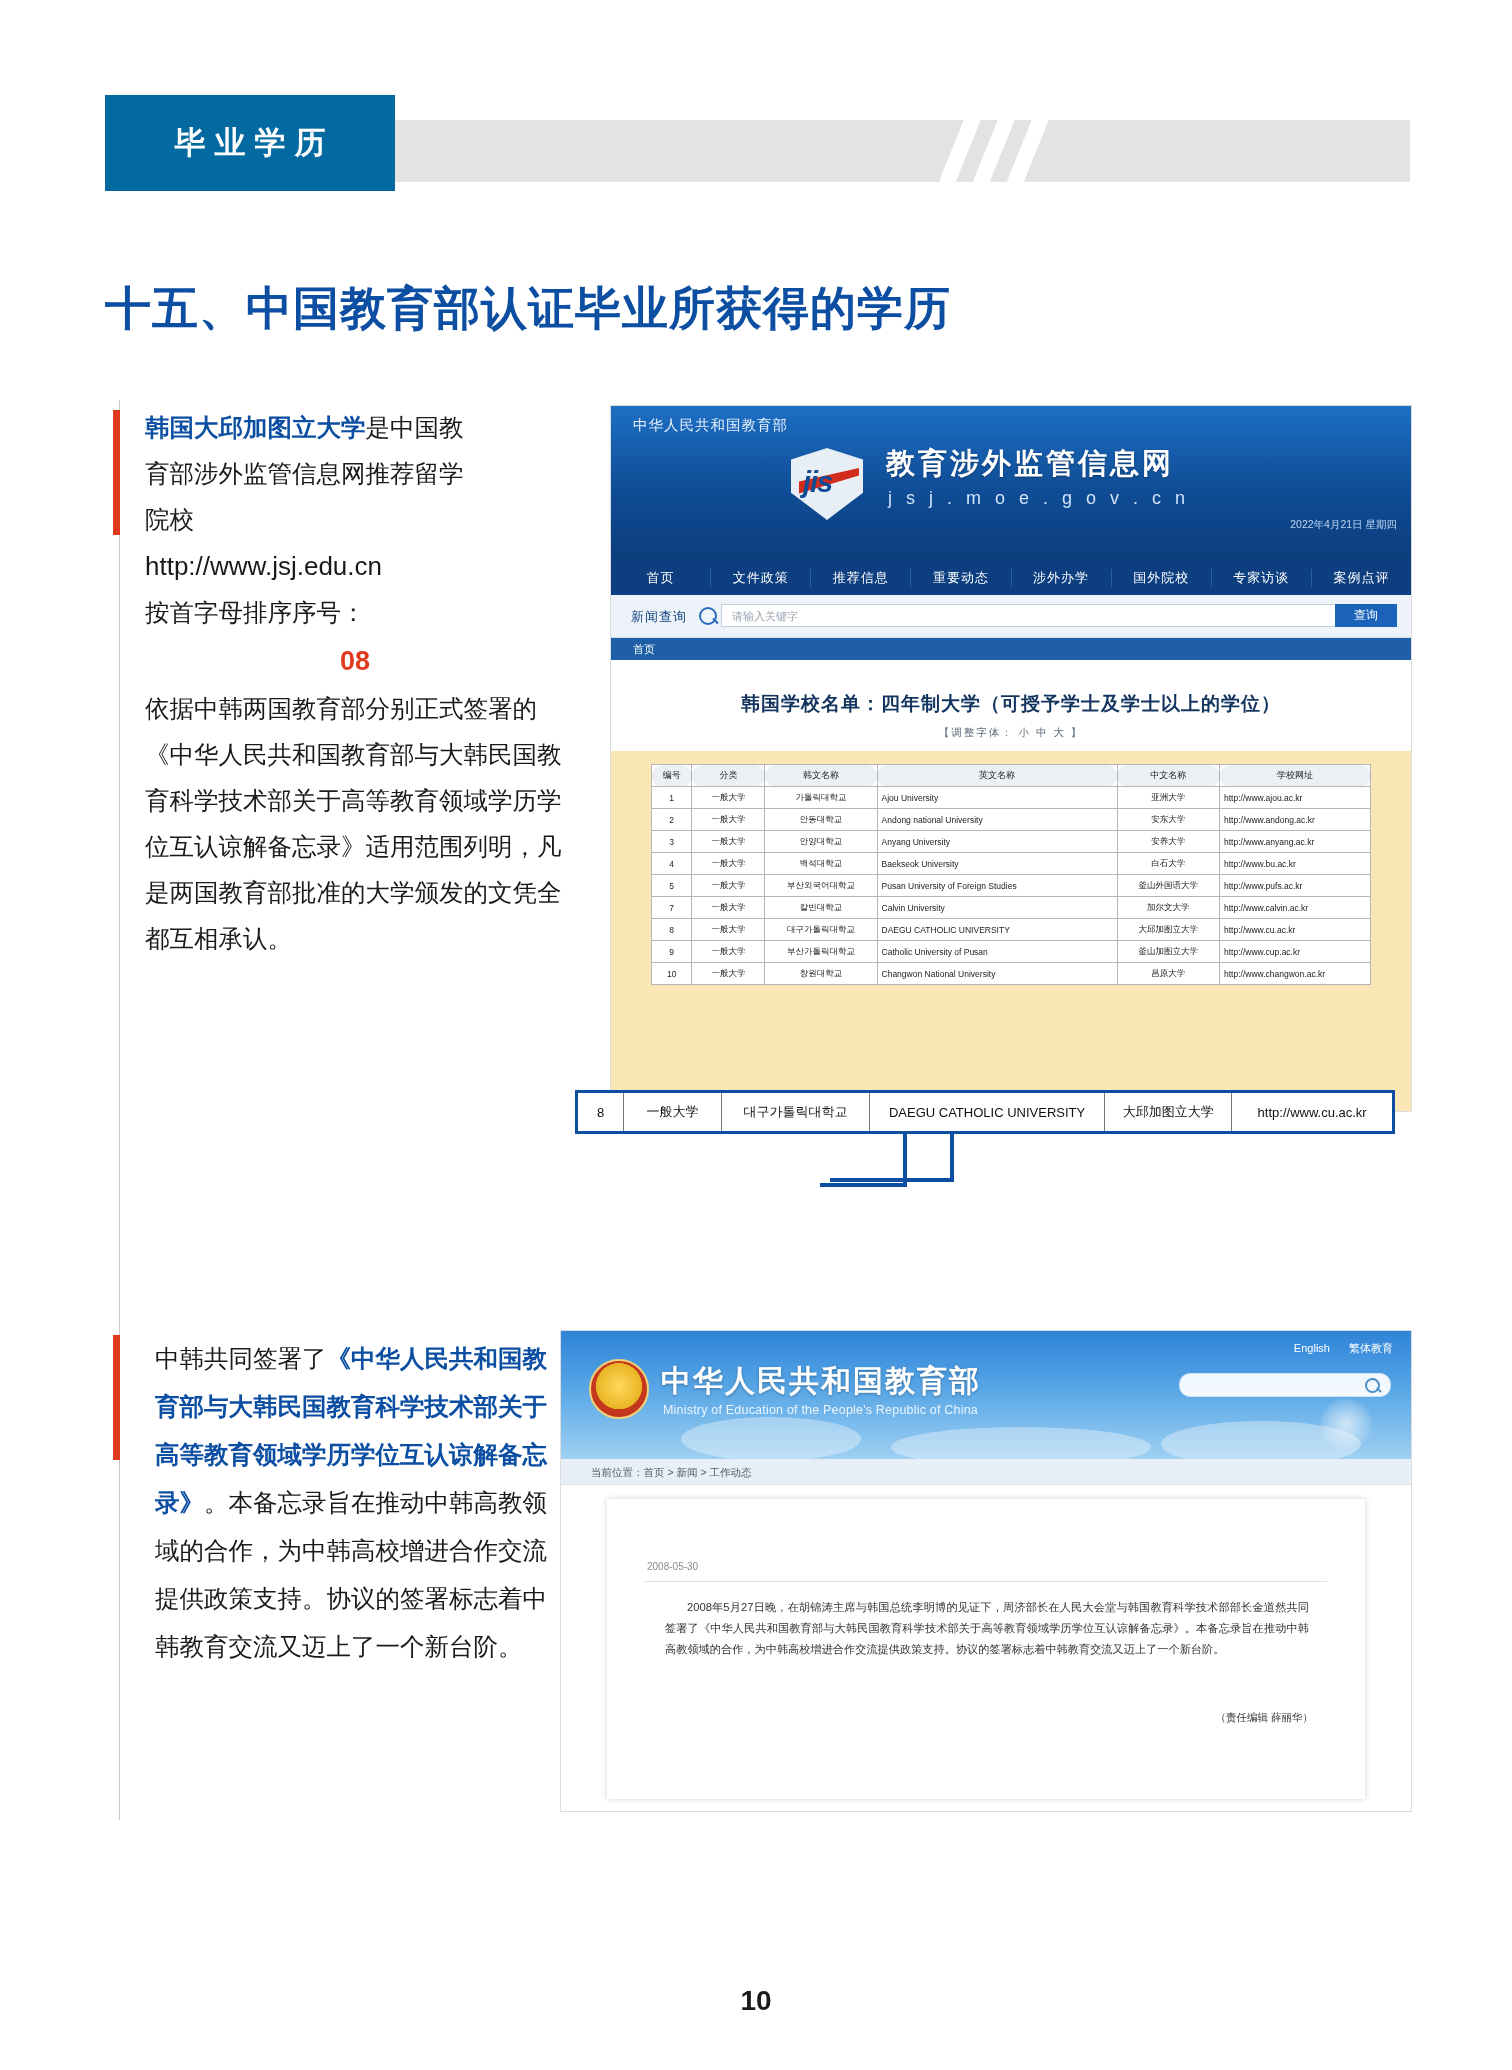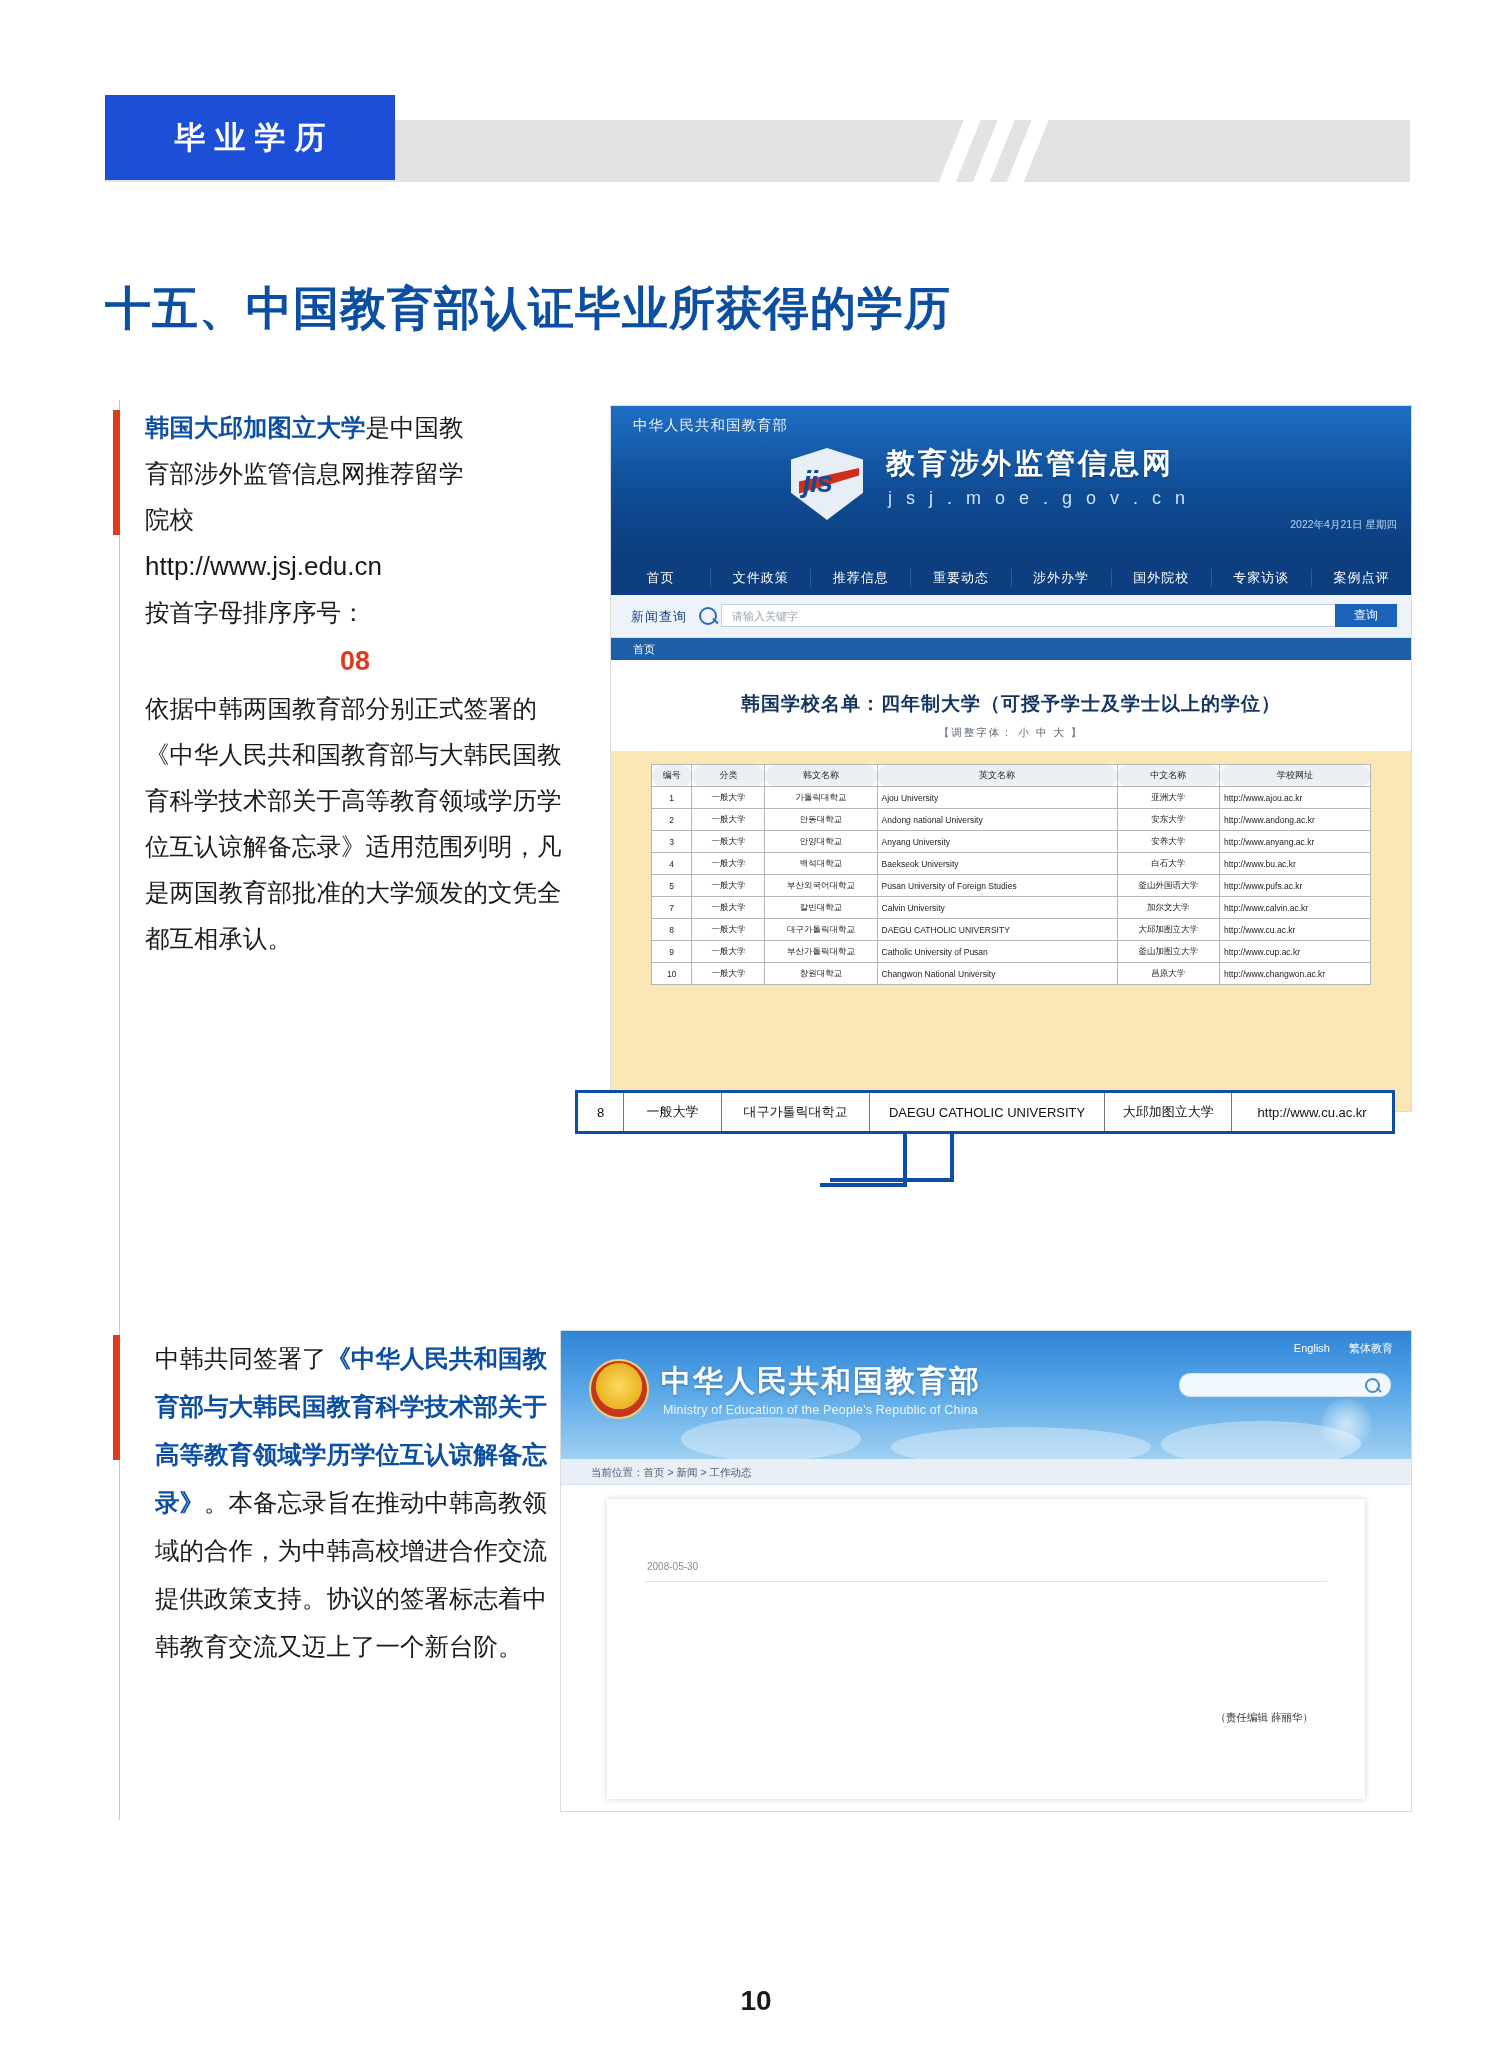--- a/index.html
+++ b/index.html
@@ -22,22 +22,22 @@
     top: 120px;
     width: 1305px;
     height: 62px;
     background: #e3e3e3;
   }
   .header-tab {
     position: absolute;
     left: 105px;
     top: 95px;
     width: 290px;
-    height: 85px;
-    background: #1d4ed8;
+    height: 96px;
+    background: #0369a1;
     display: flex;
     align-items: center;
     justify-content: center;
   }
   .header-tab span {
     color: #ffffff;
     font-size: 31px;
     font-weight: bold;
     letter-spacing: 9px;
     text-indent: 9px;
@@ -722,17 +722,18 @@
     </div>
     <div class="s2-searchbox">
       <div class="mag2"></div>
     </div>
     <div class="s2-flower"></div>
   </div>
   <div class="s2-crumb">当前位置：首页 &gt; 新闻 &gt; 工作动态</div>
   <div class="s2-paper">
     <div class="s2-art-date">2008-05-30</div>
     <div class="s2-rule"></div>
+    <div class="s2-body">2008年5月27日晚，在胡锦涛主席与韩国总统李明博的见证下，周济部长在人民大会堂与韩国教育科学技术部部长金道然共同签署了《中华人民共和国教育部与大韩民国教育科学技术部关于高等教育领域学历学位互认谅解备忘录》。本备忘录旨在推动中韩高教领域的合作，为中韩高校增进合作交流提供政策支持。协议的签署标志着中韩教育交流又迈上了一个新台阶。</div>
     <div class="s2-editor">（责任编辑 薛丽华）</div>
   </div>
 </div>
 
 <div class="pagenum">10</div>
 
 </body></html>

